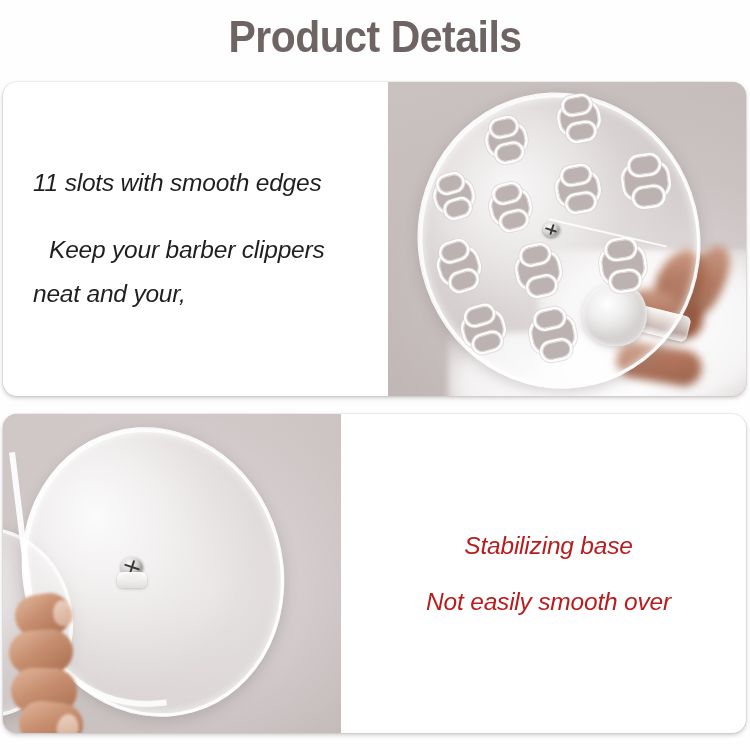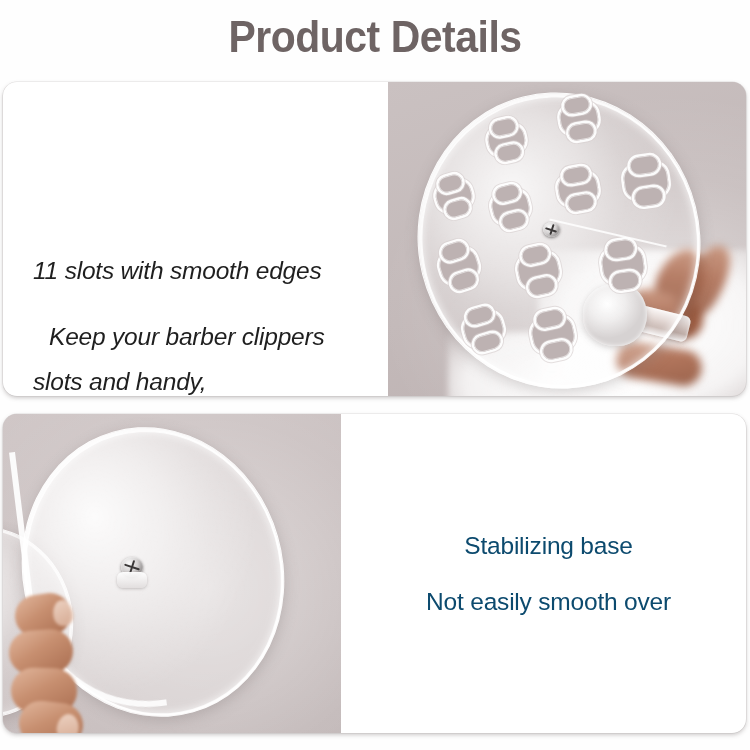--- a/index.html
+++ b/index.html
@@ -33,40 +33,41 @@
     border-radius:14px;
     box-shadow:0 2px 4px rgba(90,80,80,.30), 0 0 0 0.6px rgba(160,150,150,.25);
     overflow:hidden;
   }
   #card-top{left:3px;top:82px;width:743px;height:314px;}
   #card-bottom{left:3px;top:414px;width:743px;height:319px;}
 
   
   .txt-left{
     position:absolute;left:30px;top:0;width:345px;height:100%;
-    display:flex;flex-direction:column;justify-content:flex-end;
+    display:flex;flex-direction:column;justify-content:center;
   }
   .line{
     font-style:italic;
     color:#1f1f1f;
     font-size:24.5px;
     line-height:1.16;
     font-family:"Liberation Sans","DejaVu Sans",sans-serif;
     letter-spacing:-0.2px;
   }
   #feat-line-1{margin-bottom:22px;}
   #feat-line-2{margin:16px;}
   #feat-line-3{margin:0;}
 
   .txt-right{
     position:absolute;left:348px;top:0;width:395px;height:100%;
     display:flex;flex-direction:column;justify-content:center;align-items:center;
   }
   .line-c{
-    color:#0c4a6e;
+    font-style:italic;
+    color:#b91c1c;
     font-size:24.5px;
     line-height:1.2;
     text-align:left;
     letter-spacing:-0.2px;
   }
   #base-line-1{margin-bottom:26px;}
 
   
   .photo{
     position:absolute;
@@ -171,21 +172,21 @@
 
 <div class="page">
 
   <div class="title">Product Details</div>
 
   <div class="card" id="card-top">
 
     <div class="txt-left">
       <div class="line" id="feat-line-1">11 slots with smooth edges</div>
       <div class="line" id="feat-line-2">Keep your barber clippers</div>
-      <div class="line" id="feat-line-3">slots and handy,</div>
+      <div class="line" id="feat-line-3">neat and your,</div>
     </div>
 
     <div class="photo" id="photo-top">
       <div class="photo-bg"></div>
 
       <div class="tabletop" style="left:150px;top:168px;width:300px;height:190px;"></div>
       <div class="tabletop" style="left:60px;top:250px;width:260px;height:130px;"></div>
 
       <div class="hand" style="left:236px;top:160px;width:125px;height:160px;">
         <div class="finger" style="left:34px;top:6px;width:46px;height:64px;transform:rotate(24deg);"></div>

